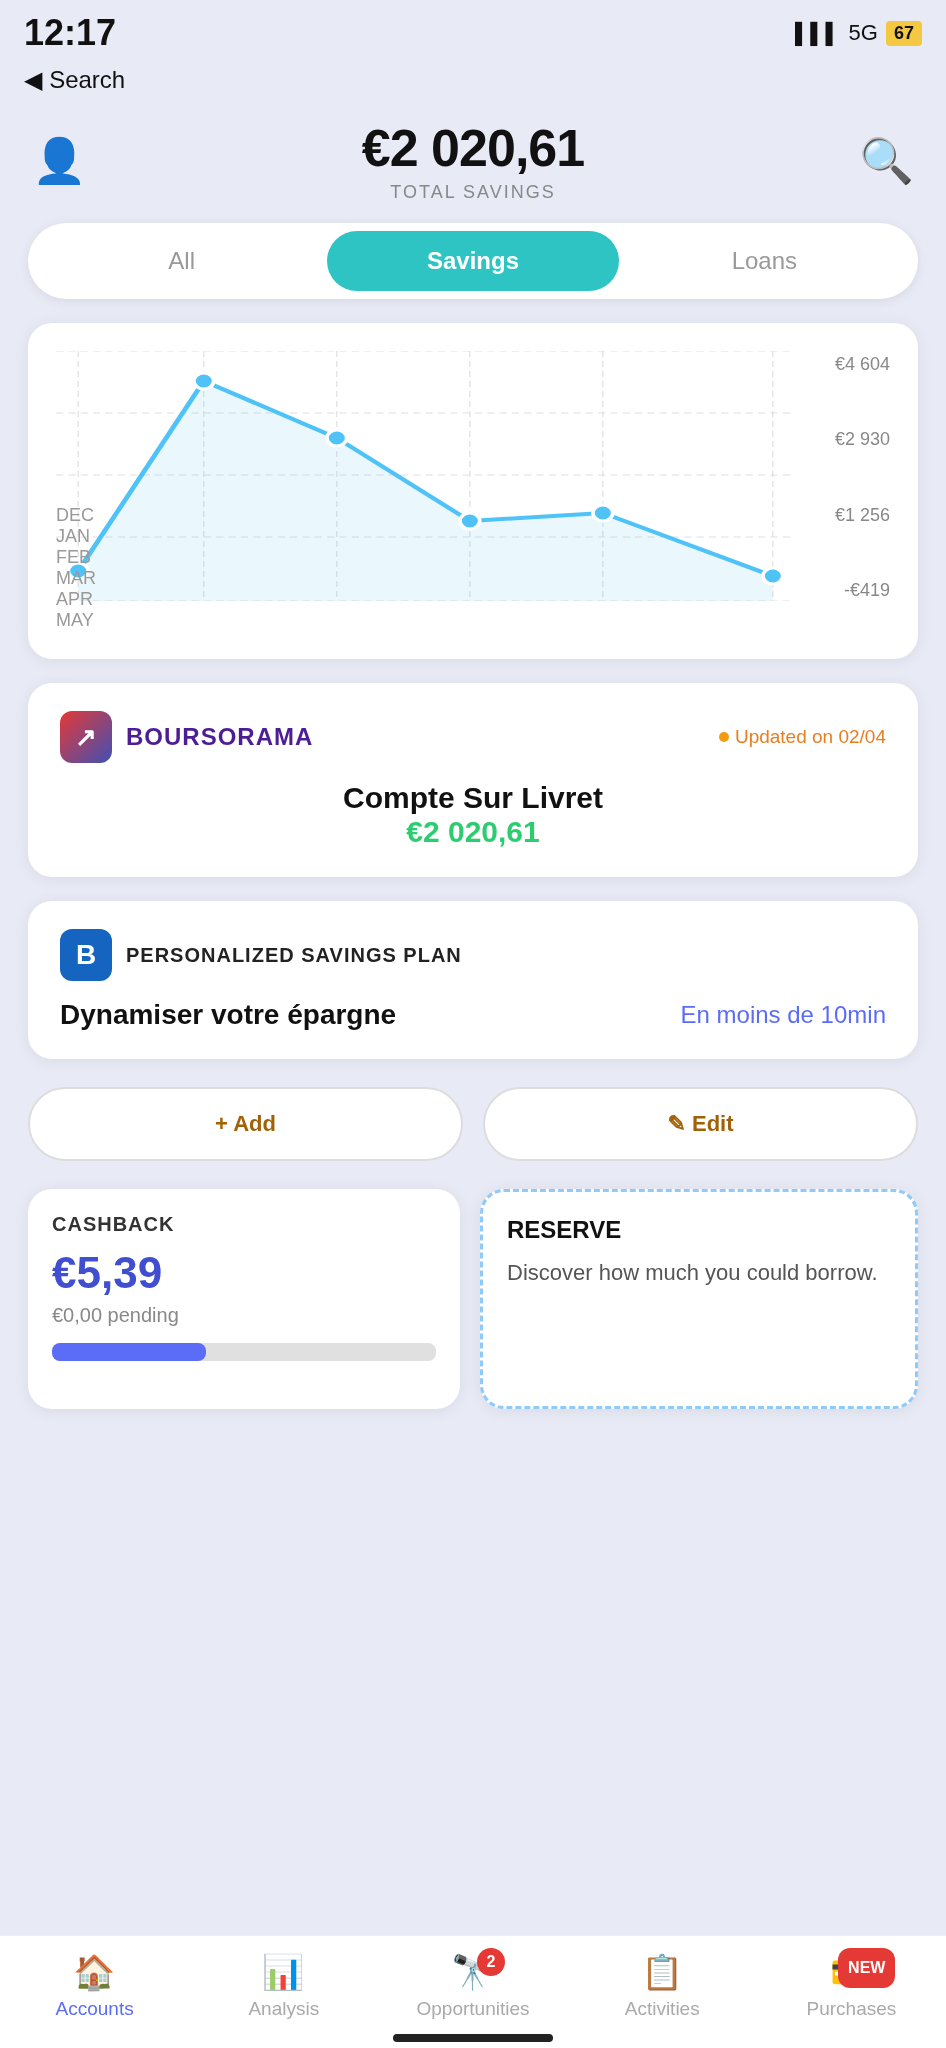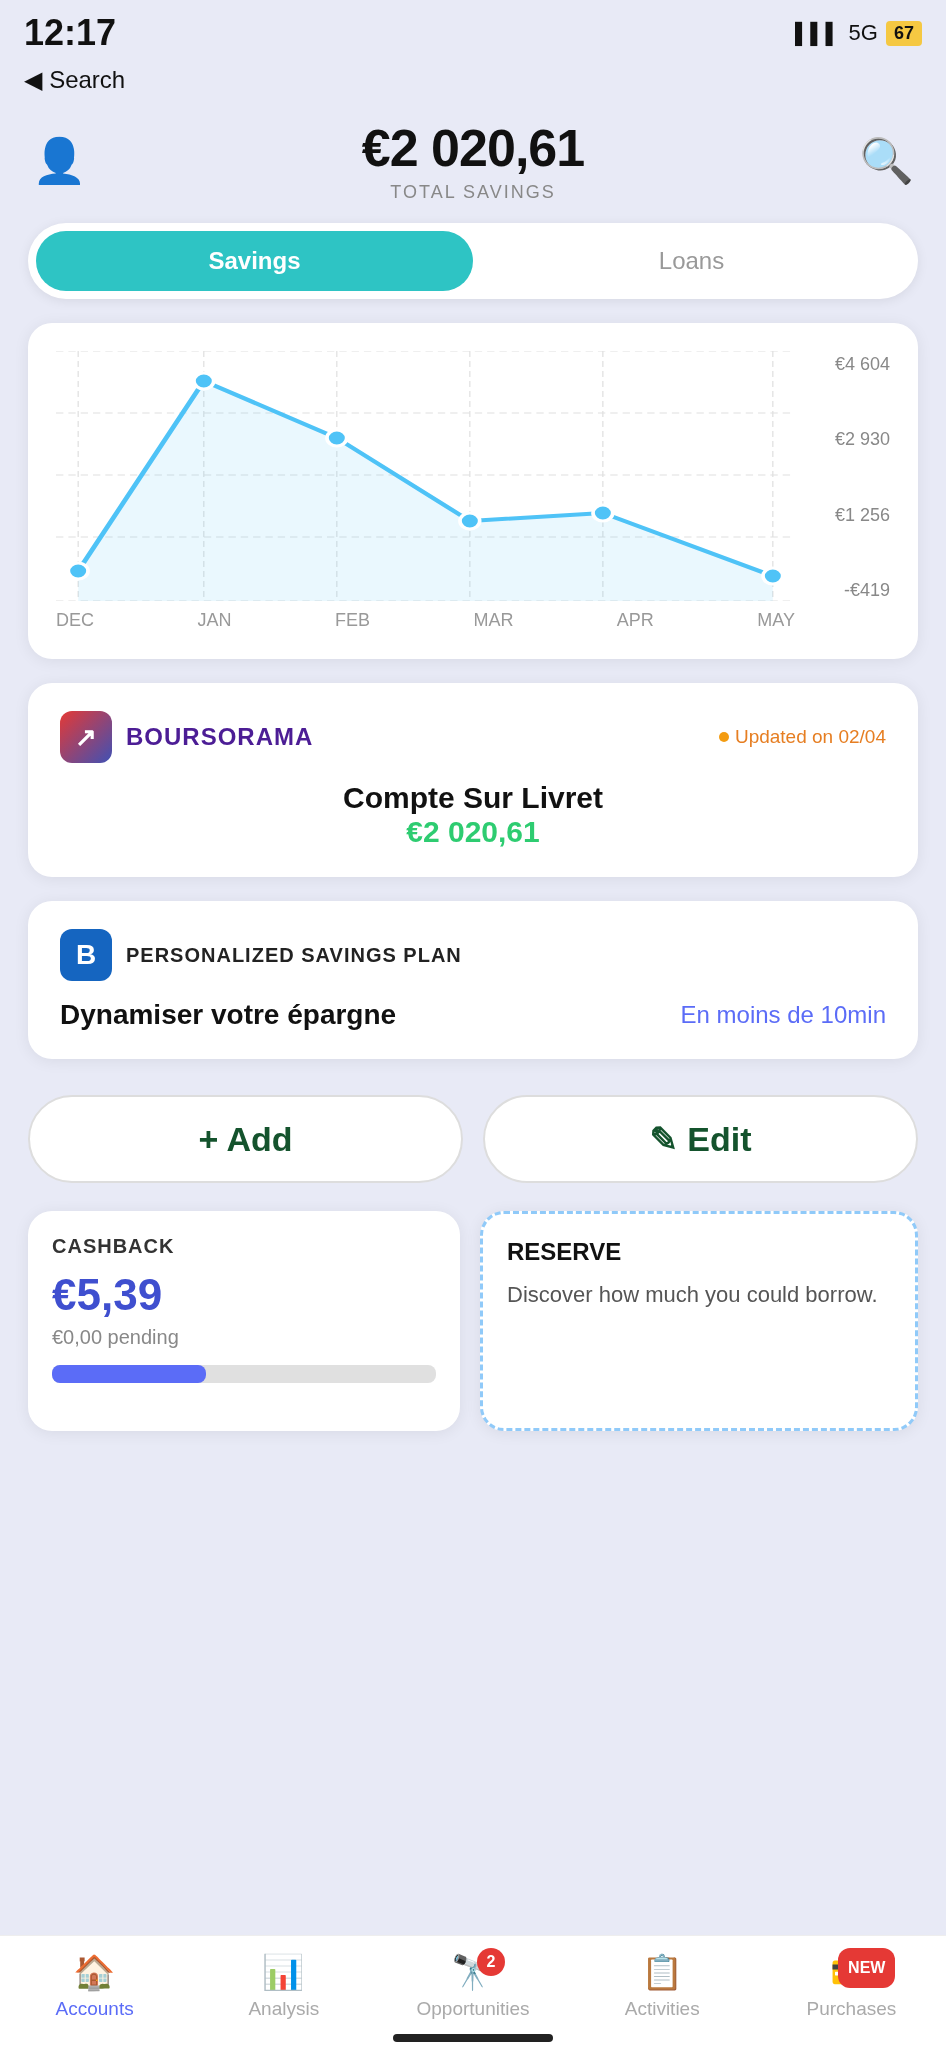--- a/index.html
+++ b/index.html
@@ -138,23 +138,23 @@
       right: 95px;
       top: 0;
       bottom: 30px;
     }
     .chart-labels-x {
       position: absolute;
       left: 0;
       right: 95px;
       bottom: 0;
       display: flex;
-      justify-content: space-between;
       font-size: 18px;
       color: #999;
+      flex-direction: column;
     }
     
     .bank-card {
       background: #fff;
       border-radius: 24px;
       margin: 0 28px 24px;
       padding: 28px 32px;
       box-shadow: 0 2px 16px rgba(0,0,0,0.07);
     }
     .bank-header {
@@ -273,25 +273,24 @@
     .action-btn {
       flex: 1;
       display: flex;
       align-items: center;
       justify-content: center;
       gap: 12px;
       padding: 22px;
       border: 2px solid #ddd;
       border-radius: 60px;
       background: #fff;
-      font-size: 34px;
+      font-size: 22px;
       font-weight: 600;
-      color: #14532d;
+      color: #a16207;
       cursor: pointer;
-      margin-top: 8px;
     }
     
     .promo-row {
       display: flex;
       gap: 20px;
       margin: 0 28px 80px;
     }
     .promo-card {
       flex: 1;
       background: #fff;
@@ -432,20 +431,21 @@
 <div class="header">
   <span class="header-icon">👤</span>
   <div class="header-center">
     <div class="total-amount">€2 020,61</div>
     <div class="total-label">TOTAL SAVINGS</div>
   </div>
   <span class="search-icon-btn">🔍</span>
 </div>
 
 <div class="tab-filter">
+  <div class="tab-filter-item">All</div>
   <div class="tab-filter-item active">Savings</div>
   <div class="tab-filter-item">Loans</div>
 </div>
 
 <div class="card">
   <div class="chart-area">
     <div class="chart-labels-y">
       <span>€4 604</span>
       <span>€2 930</span>
       <span>€1 256</span>

